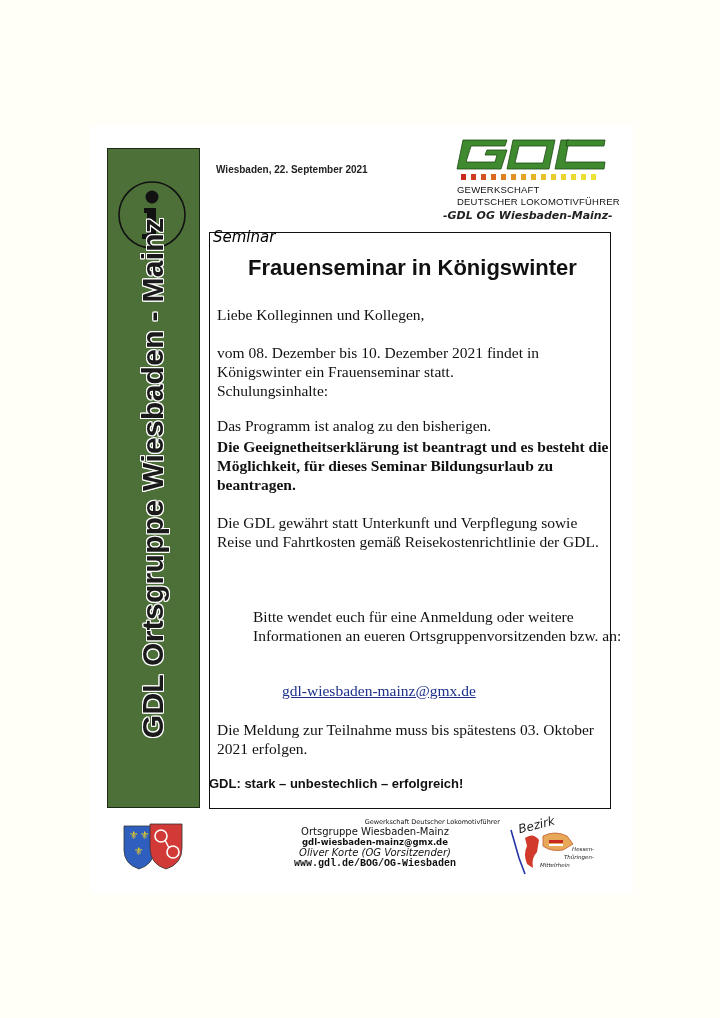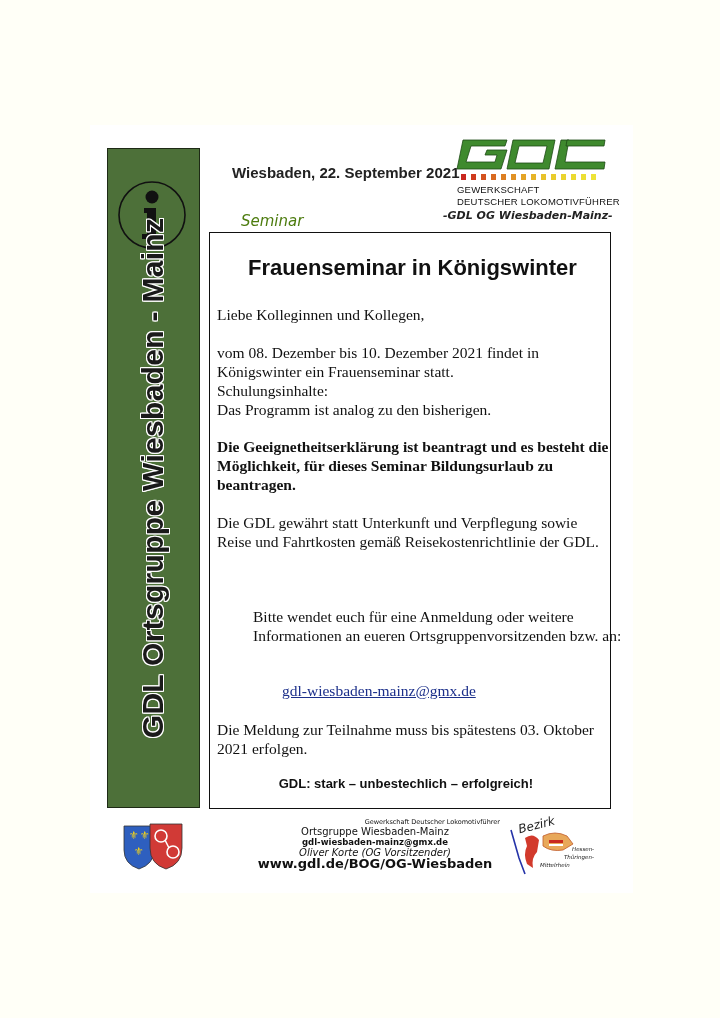--- a/index.html
+++ b/index.html
@@ -34,28 +34,28 @@
       font-weight: bold;
       font-size: 30px;
       color: #1a1a1a;
       letter-spacing: 0.3px;
       -webkit-text-stroke: 0px;
       text-shadow:
         1px 0 0 #fff, -1px 0 0 #fff, 0 1px 0 #fff, 0 -1px 0 #fff,
         1px 1px 0 #fff, -1px -1px 0 #fff, 1px -1px 0 #fff, -1px 1px 0 #fff;
     }
     .date {
-      position: absolute; left: 232px; top: 164px;
-      font-family: "Liberation Sans", sans-serif;
-      font-size: 15px; font-weight: bold; color: #222;
+      position: absolute; left: 216px; top: 164px;
+      font-family: "Liberation Sans", sans-serif;
+      font-size: 10px; font-weight: bold; color: #222;
     }
     .seminar-label {
-      position: absolute; left: 213px; top: 212px;
+      position: absolute; left: 213px; top: 228px;
       font-family: "DejaVu Sans", sans-serif;
-      font-style: italic; font-size: 15px; color: #4d7c0f; margin-left: 28px;
+      font-style: italic; font-size: 15px; color: #000000;
     }
     .logo {
       position: absolute; left: 455px; top: 138px;
       width: 160px; height: 90px;
     }
     .logo-sub1, .logo-sub2 {
       position: absolute; left: 457px;
       font-family: "Liberation Sans", sans-serif;
       font-size: 9.5px; color: #111; letter-spacing: 0.2px;
     }
@@ -83,35 +83,35 @@
       font-family: "Liberation Serif", serif;
       font-size: 15.5px; line-height: 19px; color: #111;
     }
     .email {
       position: absolute; left: 282px; top: 682px;
       font-family: "Liberation Serif", serif;
       font-size: 15.5px; color: #1b2f8a; text-decoration: underline;
     }
     .slogan {
       position: absolute; left: 209px; width: 324px; top: 776px;
-      text-align: right;
+      text-align: left;
       font-family: "Liberation Sans", sans-serif;
       font-weight: bold; font-size: 13px; color: #111;
     }
     .footer {
       position: absolute; left: 250px; width: 250px; top: 818px;
       text-align: center;
       font-family: "DejaVu Sans", sans-serif;
       color: #111;
     }
     .footer .f1 { font-size: 6.5px; line-height: 9px; text-align: right; }
     .footer .f2 { font-size: 10px; line-height: 9px; }
     .footer .f3 { font-size: 8.5px; line-height: 12px; font-weight: bold; }
     .footer .f4 { font-size: 10px; line-height: 10px; font-style: italic; }
-    .footer .f5 { font-size: 13px; line-height: 12px; font-weight: bold; }
+    .footer .f5 { font-size: 10px; line-height: 12px; font-weight: bold; font-family: Liberation Mono, monospace; }
     .coat { position: absolute; left: 122px; top: 822px; width: 62px; height: 48px; }
     .bezirk { position: absolute; left: 503px; top: 818px; width: 100px; height: 60px; }
     .bezirk-label {
       position: absolute; left: 518px; top: 818px;
       font-family: "DejaVu Sans", sans-serif; font-style: italic;
       font-size: 12px; color: #222; transform: rotate(-14deg);
     }
     .bezirk-sub {
       position: absolute; font-family: "DejaVu Sans", sans-serif;
       font-size: 5.5px; font-style: italic; color: #222;
@@ -162,21 +162,21 @@
 <div class="logo-sub1">GEWERKSCHAFT</div>
 <div class="logo-sub2">DEUTSCHER LOKOMOTIVFÜHRER</div>
 <div class="logo-og">-GDL OG Wiesbaden-Mainz-</div>
 
 <div class="content-box"></div>
 <div class="title">Frauenseminar in Königswinter</div>
 
 <div class="para" style="top:305px;">Liebe Kolleginnen und Kollegen,</div>
 <div class="para" style="top:343px;">vom 08. Dezember bis 10. Dezember 2021 findet in Königswinter ein Frauenseminar statt.</div>
 <div class="para" style="top:381px;">Schulungsinhalte:</div>
-<div class="para" style="top:400px;">Das Programm ist analog zu den bisherigen.</div>
+<div class="para" style="top:416px;">Das Programm ist analog zu den bisherigen.</div>
 <div class="para" style="top:437px;font-weight:bold;">Die Geeignetheitserklärung ist beantragt und es besteht die Möglichkeit, für dieses Seminar Bildungsurlaub zu beantragen.</div>
 <div class="para" style="top:513px;">Die GDL gewährt statt Unterkunft und Verpflegung sowie Reise und Fahrtkosten gemäß Reisekostenrichtlinie der GDL.</div>
 <div class="para" style="top:607px;margin-left:36px;">Bitte wendet euch für eine Anmeldung oder weitere Informationen an eueren Ortsgruppenvorsitzenden bzw. an:</div>
 <a class="email">gdl-wiesbaden-mainz@gmx.de</a>
 <div class="para" style="top:720px;">Die Meldung zur Teilnahme muss bis spätestens 03. Oktober 2021 erfolgen.</div>
 <div class="slogan">GDL: stark – unbestechlich – erfolgreich!</div>
 
 <svg class="coat" viewBox="0 0 62 48">
   <path d="M2 4 H32 V28 Q32 42 17 47 Q2 42 2 28 Z" fill="#2e5fbf" stroke="#333" stroke-width="0.8"></path>
   <text x="7" y="17" font-size="11" fill="#f2d21b" font-family="DejaVu Sans, sans-serif">⚜</text>

